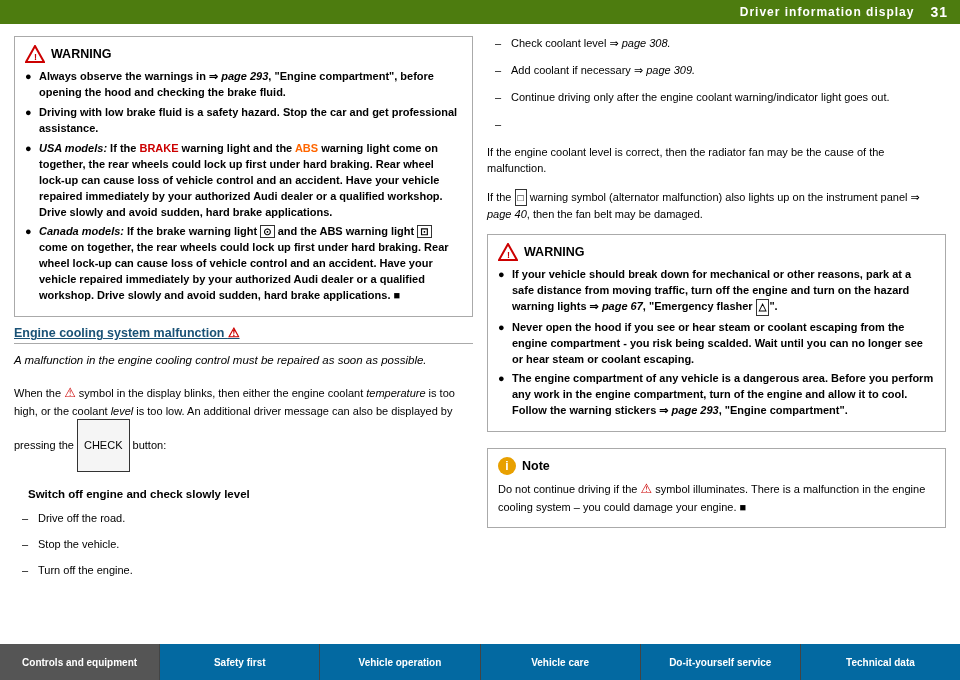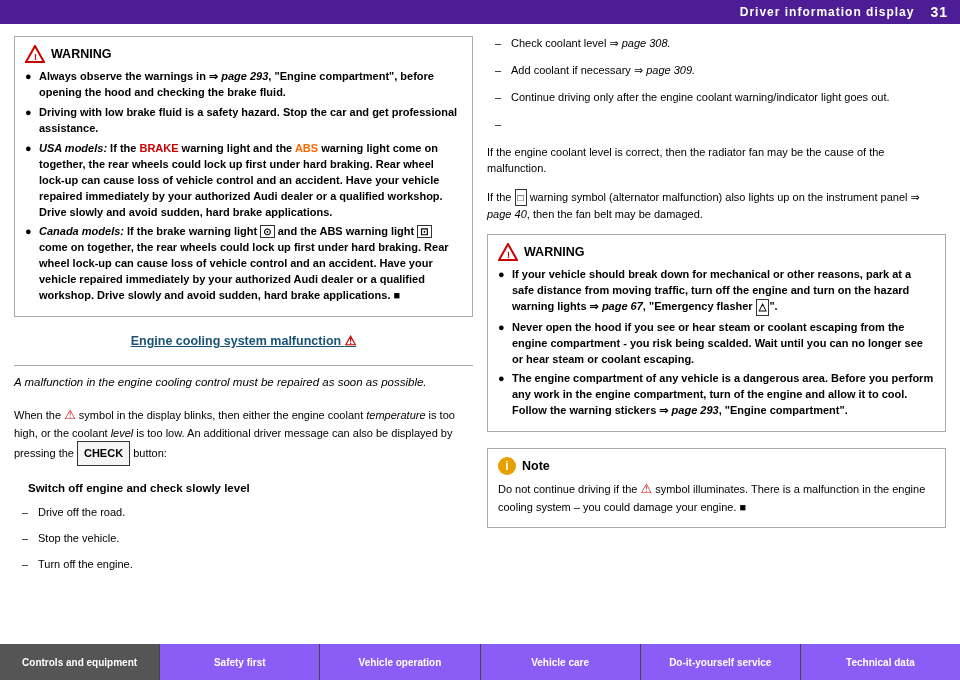--- a/index.html
+++ b/index.html
@@ -10,21 +10,21 @@
       font-size: 12px;
       background: #fff;
       overflow: hidden;
     }
 
     
     .page-header {
       display: flex;
       justify-content: flex-end;
       align-items: center;
-      background: #4c1d95;
+      background: #4d7c0f;
       color: #fff;
       padding: 4px 12px;
       font-size: 12px;
       font-weight: bold;
       letter-spacing: 1px;
     }
     .page-number {
       margin-left: 16px;
       font-size: 14px;
       font-weight: bold;
@@ -99,44 +99,43 @@
     .red-text { color: #cc0000; font-weight: bold; }
     .orange-text { color: #ff6600; font-weight: bold; }
 
     
     .section-heading {
       font-size: 12.5px;
       font-weight: bold;
       color: #1a5276;
       text-decoration: underline;
       border-bottom: 1px solid #aaa;
-      padding-bottom: 17px;
-      margin-top: 8px;
-      text-align: center;
+      padding-bottom: 3px;
+      margin-top: 0;
     }
 
     .italic-text {
       font-style: italic;
       font-size: 11.5px;
       line-height: 1.5;
       margin-bottom: 6px;
     }
 
     .body-text {
       font-size: 11px;
       line-height: 1.5;
       margin-bottom: 4px;
     }
 
     .check-button {
       display: inline-block;
       border: 1.5px solid #333;
-      padding: 3px 6px;
-      font-size: 11px;
-      font-weight: bold;
+      padding: 17px 6px;
+      font-size: 11px;
+      font-weight: normal;
       background: #f5f5f5;
     }
 
     .bold-heading {
       font-weight: bold;
       font-size: 11.5px;
       margin: 4px 0 3px 14px;
     }
 
     .dash-item {
@@ -194,21 +193,21 @@
       align-items: center;
       justify-content: center;
       font-weight: bold;
       font-size: 12px;
     }
 
     
     .footer-nav {
       display: flex;
       height: 36px;
-      background: #8b5cf6;
+      background: #0369a1;
     }
 
     .footer-tab {
       flex: 1;
       display: flex;
       align-items: center;
       justify-content: center;
       color: #fff;
       font-size: 10px;
       font-weight: bold;

